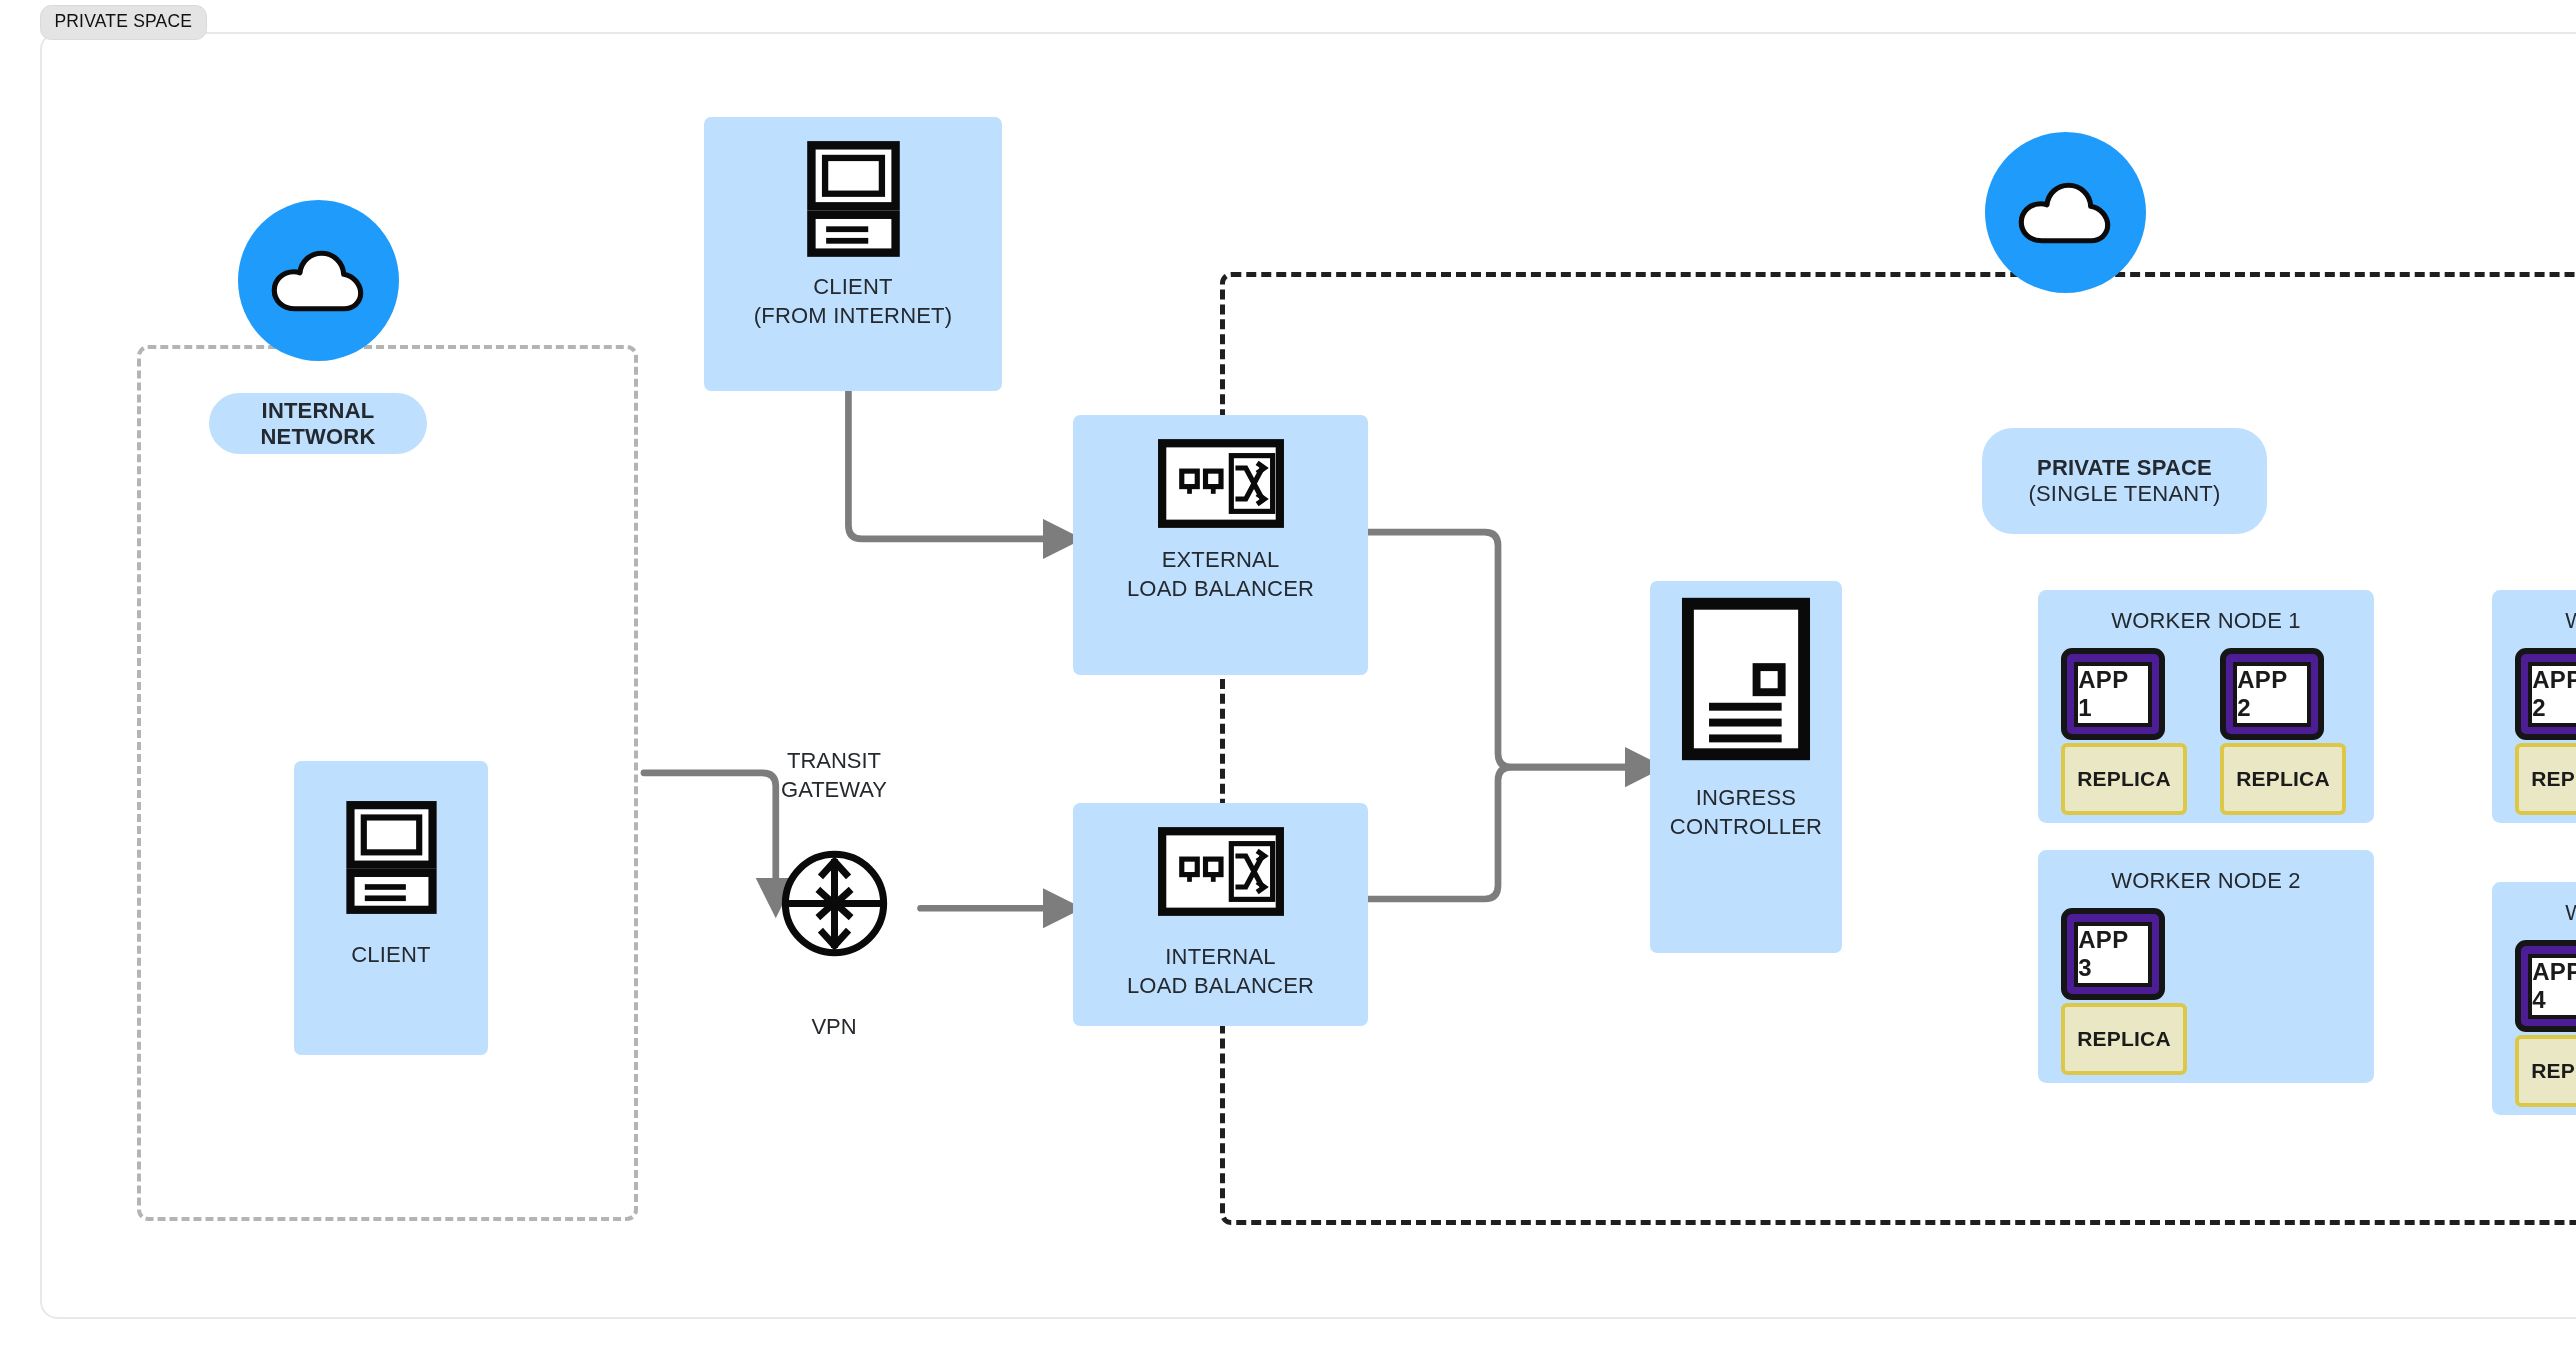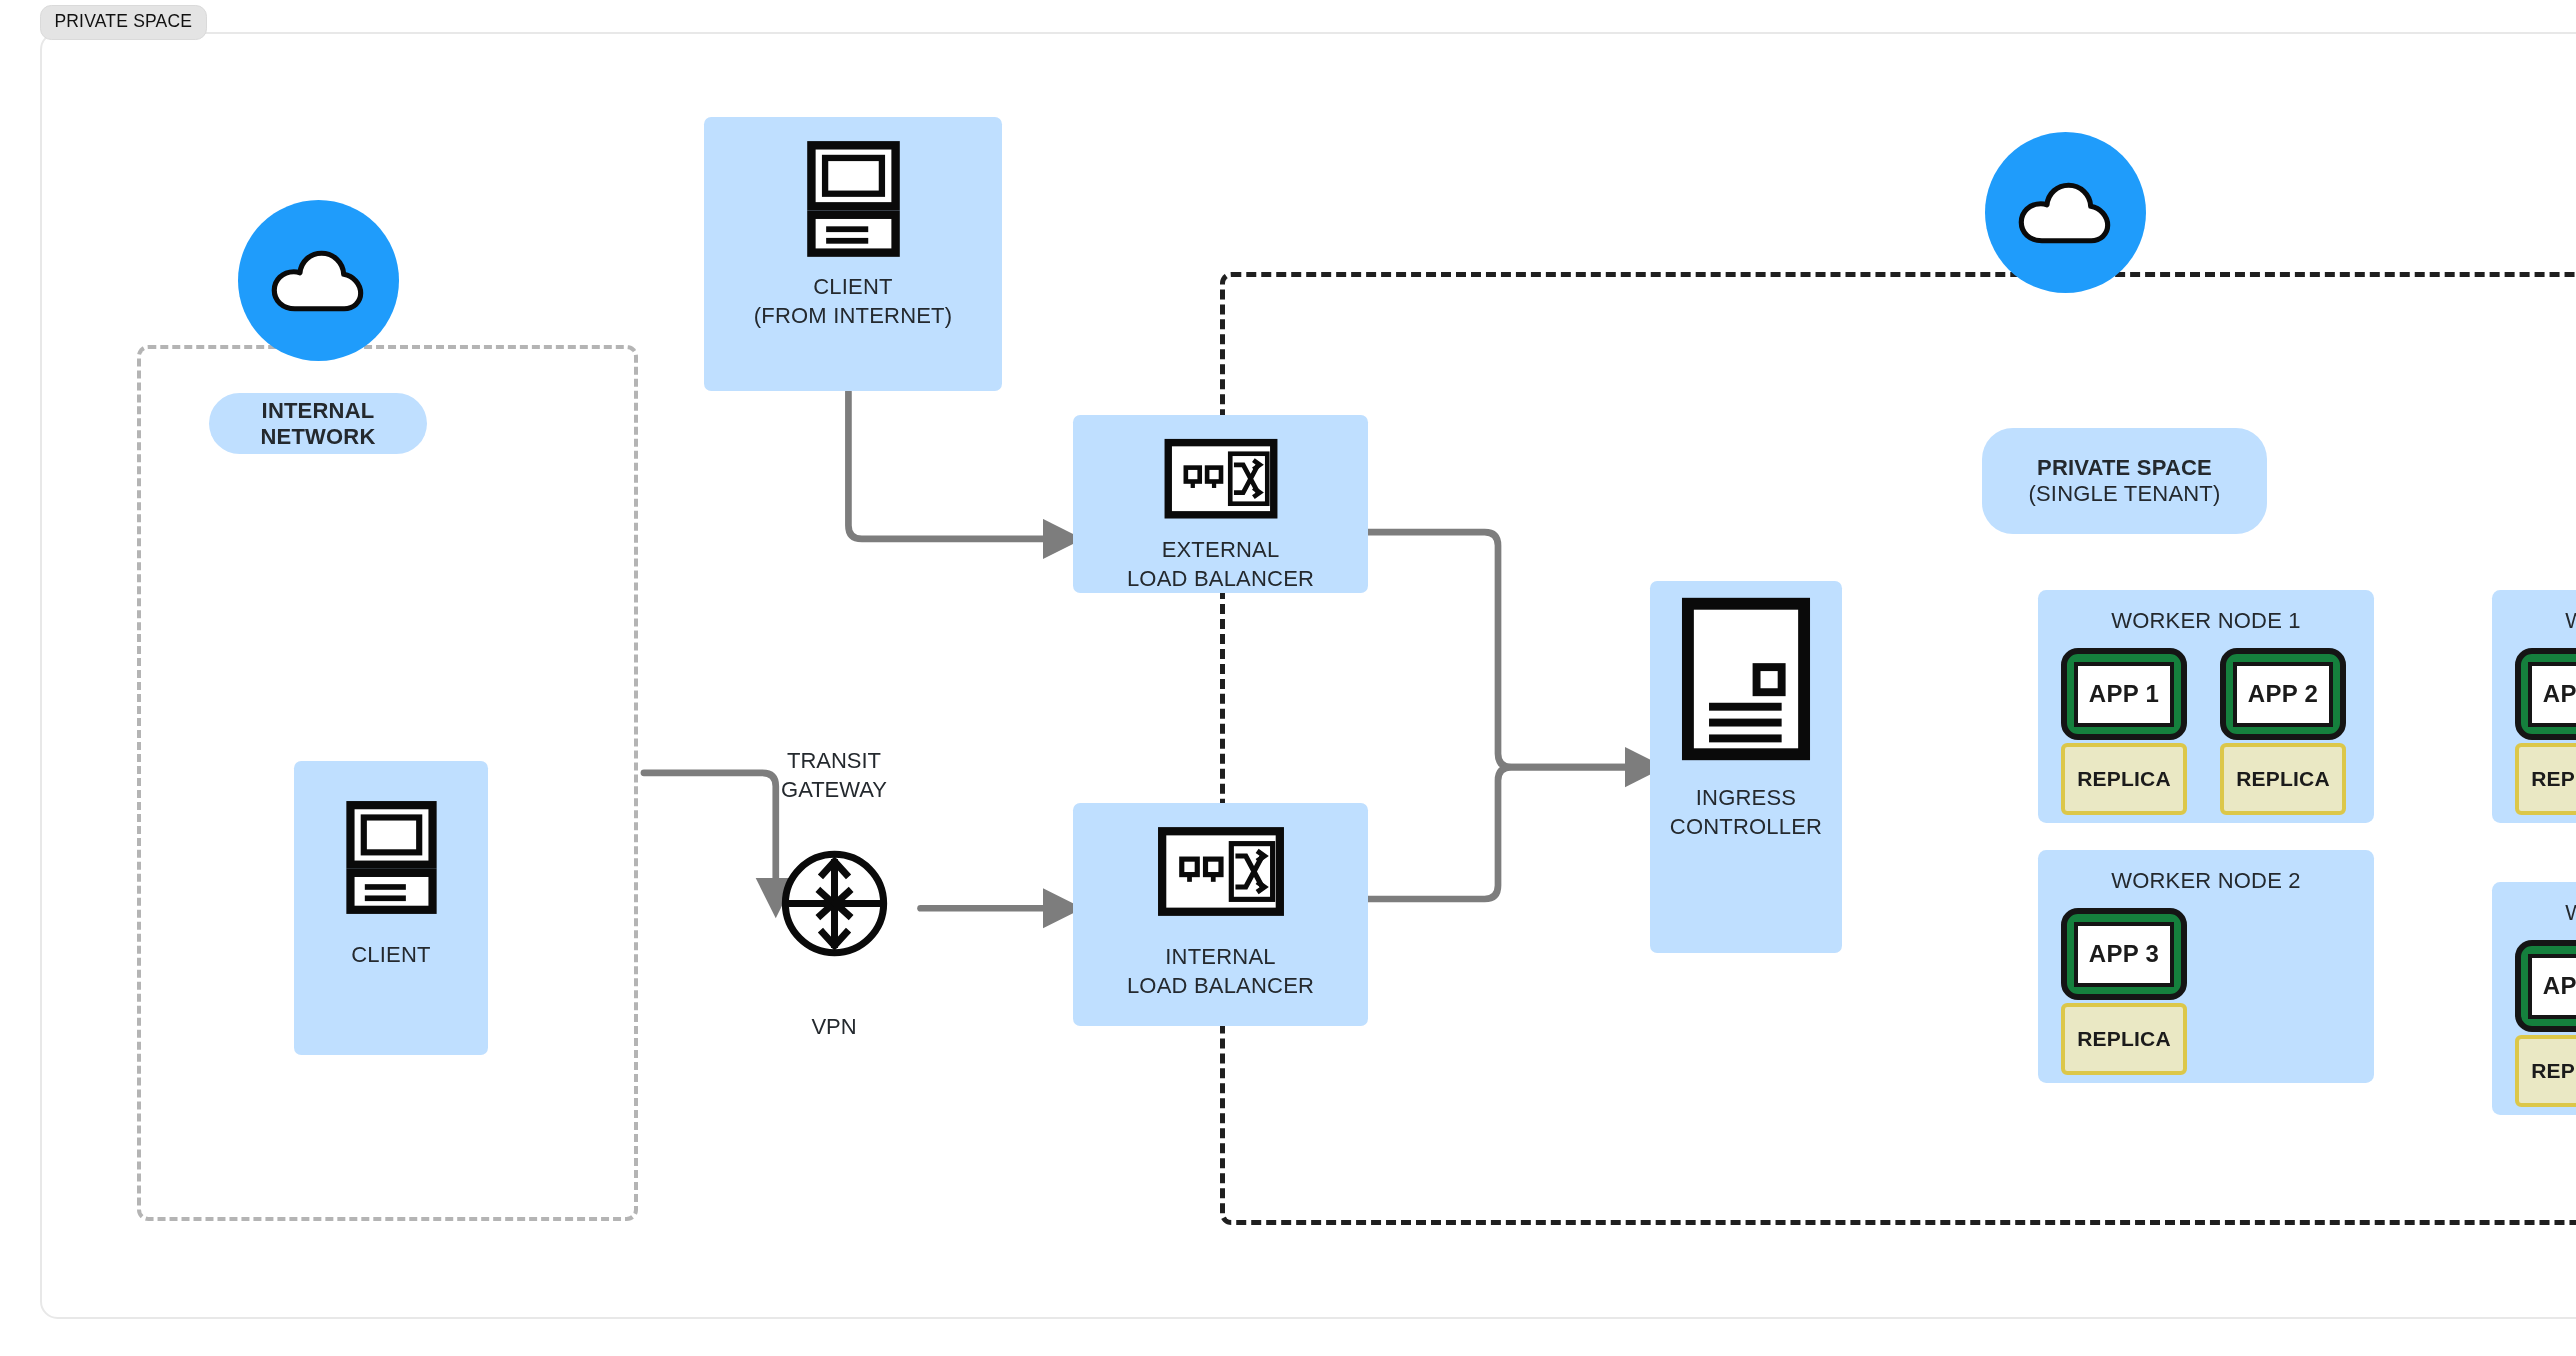--- a/index.html
+++ b/index.html
@@ -106,24 +106,24 @@
   }
   .worker-title{
     font-size:22px;color:#24292e;text-align:center;letter-spacing:0.2px;
     display:block;margin-bottom:14.4px;
   }
   .worker-apps{
     display:flex;flex-direction:row;gap:33px;padding-left:23px;
   }
   .app-col{display:flex;flex-direction:column;align-items:flex-start;}
   .app-box{
-    width:126px;height:92px;
+    width:104px;height:92px;
     border:6.7px solid #151515;
-    border-radius:17px;
-    background:#15803d;
+    border-radius:11px;
+    background:#4c1d95;
     box-sizing:border-box;
     display:flex;align-items:center;justify-content:center;
     position:relative;
   }
   .app-inner{
     position:absolute;left:7.2px;top:7.2px;right:7.2px;bottom:7.2px;
     border:4.1px solid #151515;
     background:#ffffff;
     box-sizing:border-box;
     display:flex;align-items:center;justify-content:center;
@@ -237,21 +237,21 @@
 
       <path d="M50 50 L50 85 M40 75 L50 86 L60 75" fill="none" stroke="#0a0a0a" stroke-width="6" stroke-linecap="square"></path>
 
       <path d="M13 50 L48 50 M38 40 L49 50 L38 60" fill="none" stroke="#0a0a0a" stroke-width="6" stroke-linecap="square"></path>
 
       <path d="M87 50 L52 50 M62 40 L51 50 L62 60" fill="none" stroke="#0a0a0a" stroke-width="6" stroke-linecap="square"></path>
     </svg>
     <div class="gw-bottom">VPN</div>
   </div>
 
-  <div class="node bluebox" style="left:1073px;top:415px;width:295px;height:178px;padding-top:23px;">
+  <div class="node bluebox" style="left:1073px;top:415px;width:295px;height:260px;padding-top:23px;">
     <svg width="128" height="91" viewBox="0 0 124 88">
       <rect x="5" y="5" width="114" height="78" fill="#ffffff" stroke="#0a0a0a" stroke-width="8"></rect>
 
       <rect x="24" y="32" width="15" height="15" fill="#ffffff" stroke="#0a0a0a" stroke-width="5"></rect>
       <rect x="29.2" y="46" width="4.6" height="8" fill="#0a0a0a"></rect>
       <rect x="47" y="32" width="15" height="15" fill="#ffffff" stroke="#0a0a0a" stroke-width="5"></rect>
       <rect x="52.2" y="46" width="4.6" height="8" fill="#0a0a0a"></rect>
 
       <rect x="72" y="17" width="40" height="54" fill="#ffffff" stroke="#0a0a0a" stroke-width="5"></rect>
       <path d="M76 29 L86 29 L102 59 M76 59 L86 59 L102 29" fill="none" stroke="#0a0a0a" stroke-width="5"></path>

